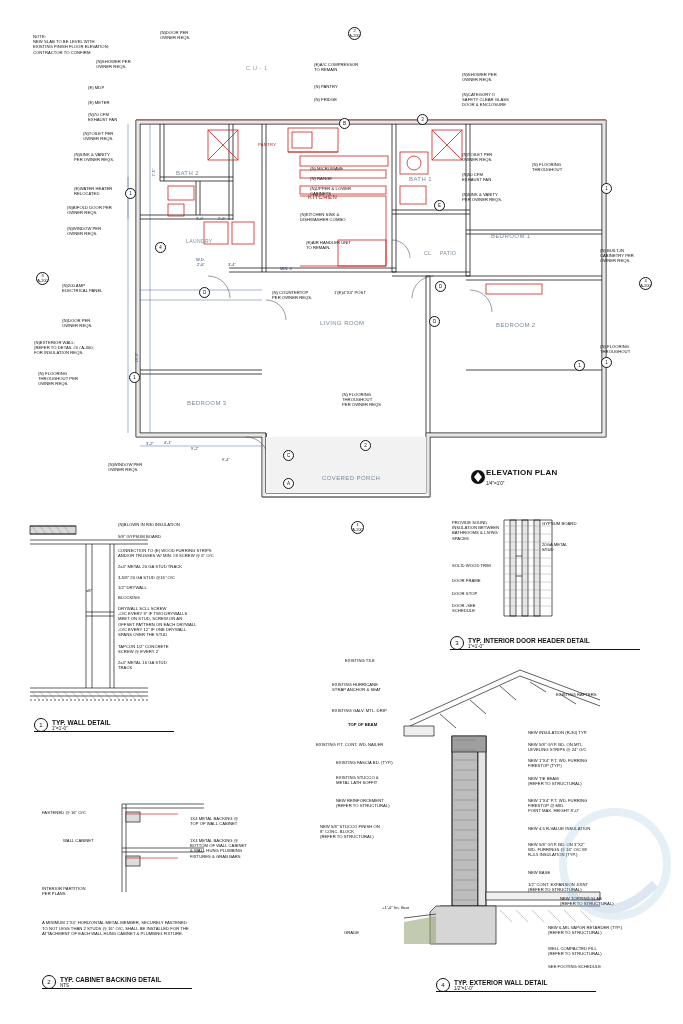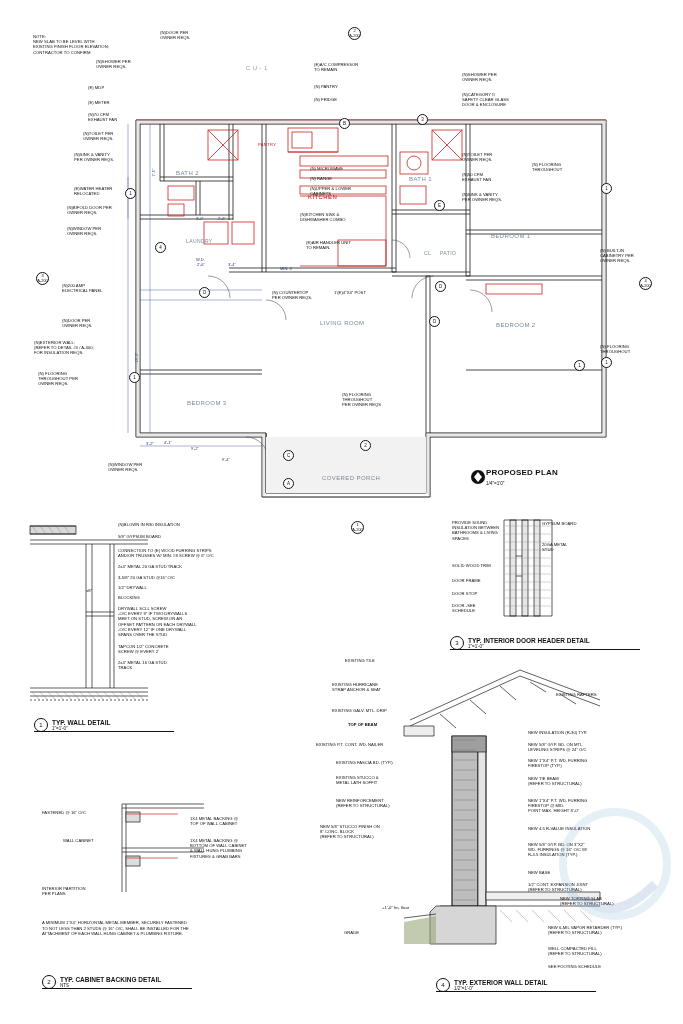--- a/index.html
+++ b/index.html
@@ -262,21 +262,21 @@
 OWNER REQS.</div>
   <div class="note abs" style="left:600px;top:344px;width:70px;">(N) FLOORING
 THROUGHOUT</div>
   <div class="note abs" style="left:160px;top:192px;width:74px;opacity:0;">(N)CATEGORY II
 SAFETY CLEAR GLASS
 DOOR &amp; ENCLOSURE</div>
 
   <div class="abs" style="left:470px;top:468px;width:120px;">
     <div style="display:flex;align-items:center;">
       <div style="width:16px;"></div>
-      <div class="ttl" style="font-size:8px;">PROPOSED PLAN</div>
+      <div class="ttl" style="font-size:8px;">ELEVATION PLAN</div>
     </div>
 
     <div class="sub" style="margin-left:16px;margin-top:4px;font-size:4.6px;">1/4"=1'0"</div>
   </div>
 
   <svg class="abs" style="left:26px;top:520px;" width="130" height="190" viewBox="0 0 130 190">
     <g stroke="#1b1b1b" stroke-width="0.7" fill="none">
       <rect x="4" y="6" width="46" height="8" fill="#d8d8d8"></rect>
       <path d="M4 6 L50 6 M4 14 L50 14"></path>
       <path d="M4 20 L122 20"></path>

